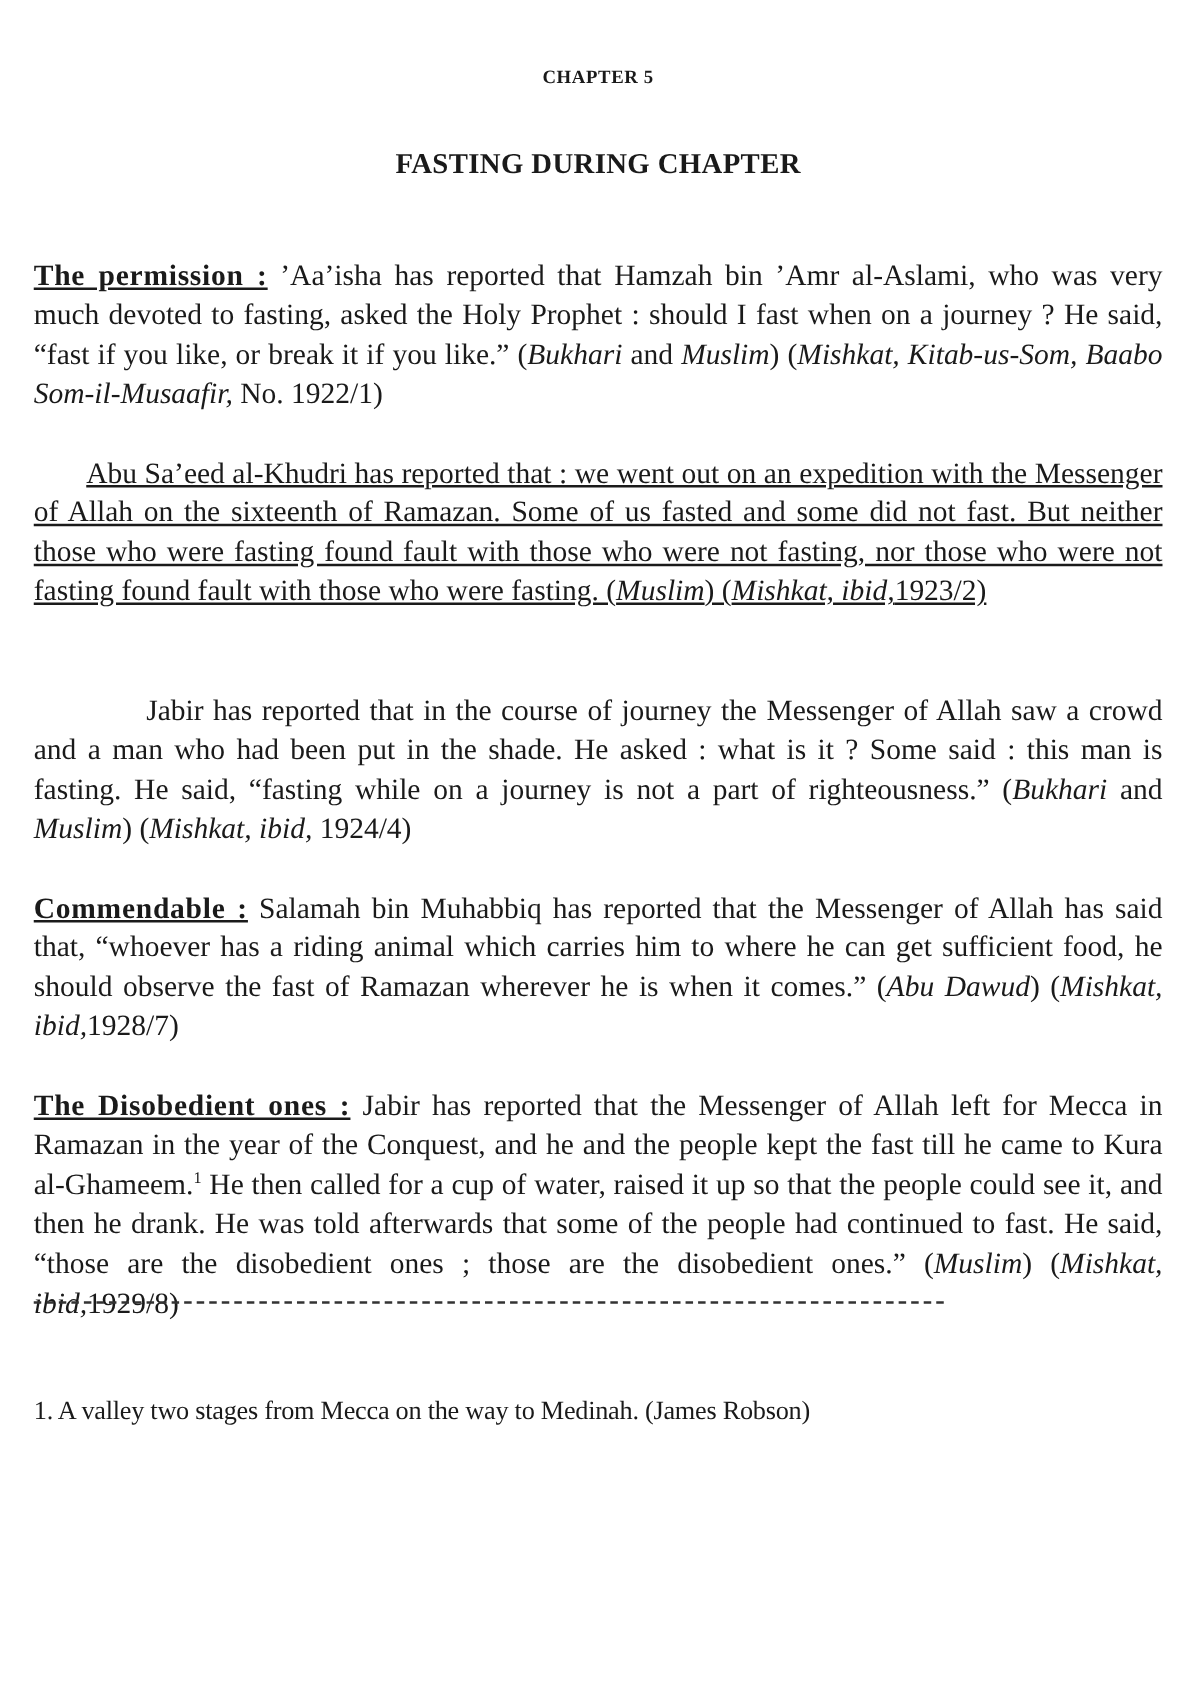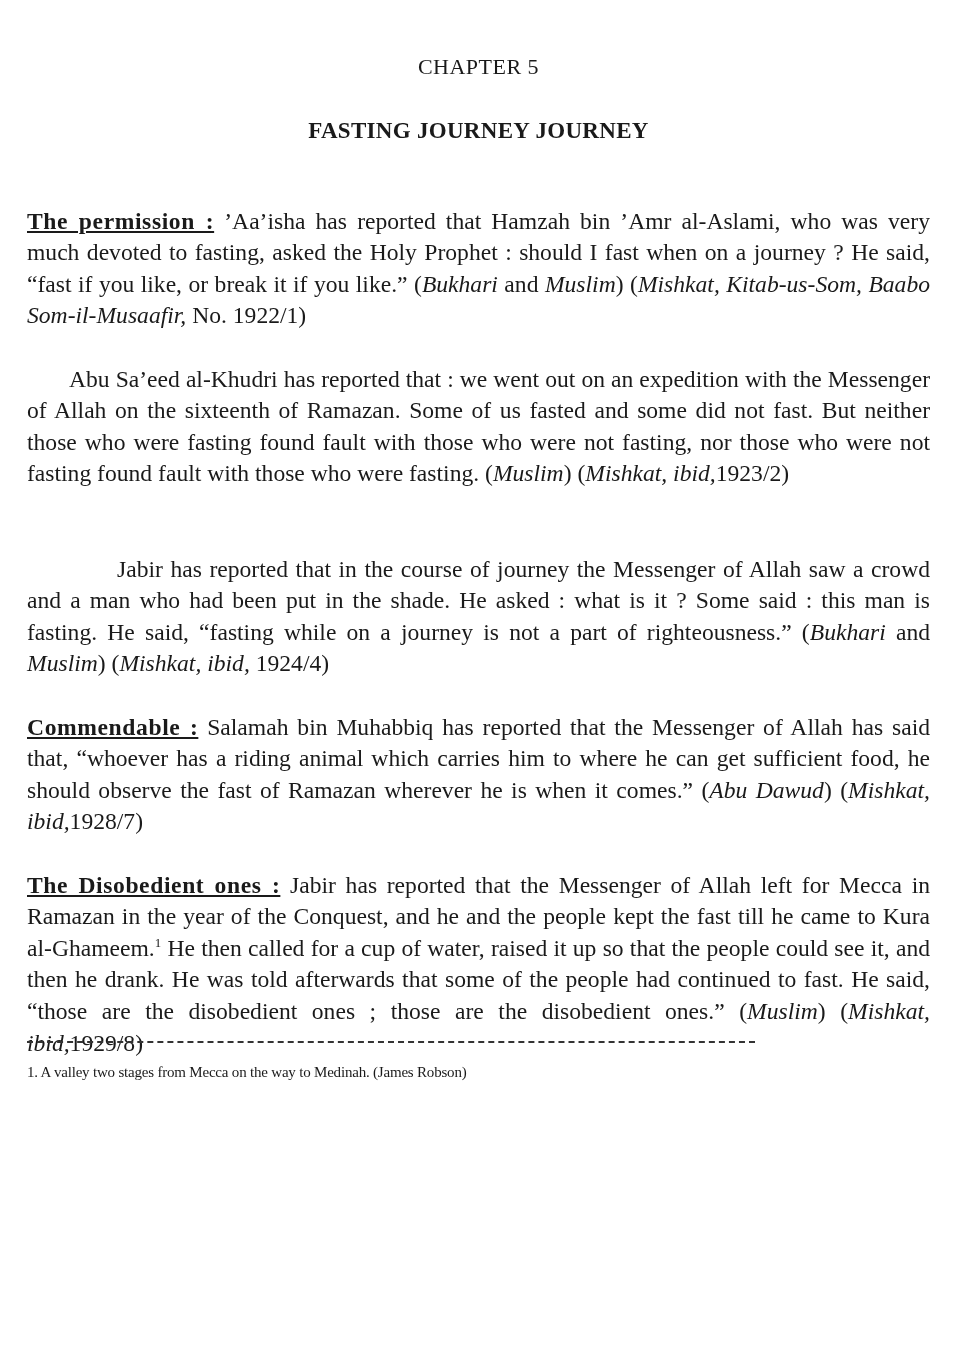--- a/index.html
+++ b/index.html
@@ -4,51 +4,51 @@
 <style>
   html, body { margin: 0; padding: 0; background: #ffffff; }
   body {
     width: 960px; height: 1353px; position: relative; overflow: hidden;
     font-family: "Liberation Serif", "DejaVu Serif", serif;
     color: #1a1a1a;
   }
   .page { position: absolute; left: 27px; top: 0; width: 903px; }
   .chapter {
     position: absolute; left: 0; width: 903px; top: 54px;
-    text-align: center; font-weight: normal; font-size: 22px; letter-spacing: 0.5px;
+    text-align: center; font-weight: bold; font-size: 15px; letter-spacing: 0.5px;
   }
   .title {
     position: absolute; left: 0; width: 903px; top: 118px;
     text-align: center; font-weight: bold; font-size: 23px; letter-spacing: 0.3px;
   }
   .para {
     position: absolute; left: 0; width: 903px;
     font-size: 23.6px; line-height: 31.6px; text-align: justify;
   }
   .para .label { font-weight: bold; letter-spacing: 0.6px; text-decoration: underline; }
   .p1 { top: 182px; }
-  .p2 { top: 340px; text-indent: 42px; }
+  .p2 { top: 340px; text-indent: 42px; text-decoration: underline; }
   .p3 { top: 530px; text-indent: 90px; }
   .p4 { top: 688px; }
   .p5 { top: 846px; }
   sup { font-size: 13px; line-height: 0; vertical-align: super; }
   .rule {
     position: absolute; top: 1041px; left: 0; width: 728px; height: 0;
     border-top: 2px dashed #333; 
   }
   .footnote {
-    position: absolute; top: 1064px; left: 0; font-size: 15px; letter-spacing: -0.2px;
+    position: absolute; top: 1116px; left: 0; font-size: 21px; letter-spacing: -0.2px;
   }
 </style>
 </head>
 <body>
 
 <div class="page">
   <div class="chapter">CHAPTER  5</div>
-  <div class="title">FASTING JOURNEY JOURNEY</div>
+  <div class="title">FASTING DURING CHAPTER</div>
 
   <p class="para p1"><span class="label">The permission :</span><span> ’Aa’isha has reported that Hamzah bin ’Amr al-Aslami, who was very much devoted to fasting, asked the Holy Prophet : should I fast when on a journey ? He said, “fast if you like, or break it if you like.” (</span><i>Bukhari</i><span> and </span><i>Muslim</i><span>) (</span><i>Mishkat, Kitab-us-Som, Baabo Som-il-Musaafir,</i><span> No. 1922/1)</span></p>
   <p class="para p2"><span>Abu Sa’eed al-Khudri has reported that : we went out on an expedition with the Messenger of Allah on the sixteenth of Ramazan. Some of us fasted and some did not fast. But neither those who were fasting found fault with those who were not fasting, nor those who were not fasting found fault with those who were fasting. (</span><i>Muslim</i><span>) (</span><i>Mishkat, ibid,</i><span>1923/2)</span></p>
   <p class="para p3"><span>Jabir has reported that in the course of journey the Messenger of Allah saw a crowd and a man who had been put in the shade. He asked : what is it ? Some said : this man is fasting. He said, “fasting while on a journey is not a part of righteousness.” (</span><i>Bukhari</i><span> and </span><i>Muslim</i><span>) (</span><i>Mishkat, ibid,</i><span> 1924/4)</span></p>
   <p class="para p4"><span class="label">Commendable :</span><span> Salamah bin Muhabbiq has reported that the Messenger of Allah has said that, “whoever has a riding animal which carries him to where he can get sufficient food, he should observe the fast of Ramazan wherever he is when it comes.” (</span><i>Abu Dawud</i><span>) (</span><i>Mishkat, ibid,</i><span>1928/7)</span></p>
   <p class="para p5"><span class="label">The Disobedient ones :</span><span> Jabir has reported that the Messenger of Allah left for Mecca in Ramazan in the year of the Conquest, and he and the people kept the fast till he came to Kura al-Ghameem.</span><sup>1</sup><span> He then called for a cup of water, raised it up so that the people could see it, and then  he drank. He was told afterwards that some of the people had continued to fast. He said, “those are the disobedient ones ; those are the disobedient ones.” (</span><i>Muslim</i><span>) (</span><i>Mishkat, ibid,</i><span>1929/8)</span></p>
 
   <div class="rule"></div>
   <div class="footnote">
     <span>1.</span>

